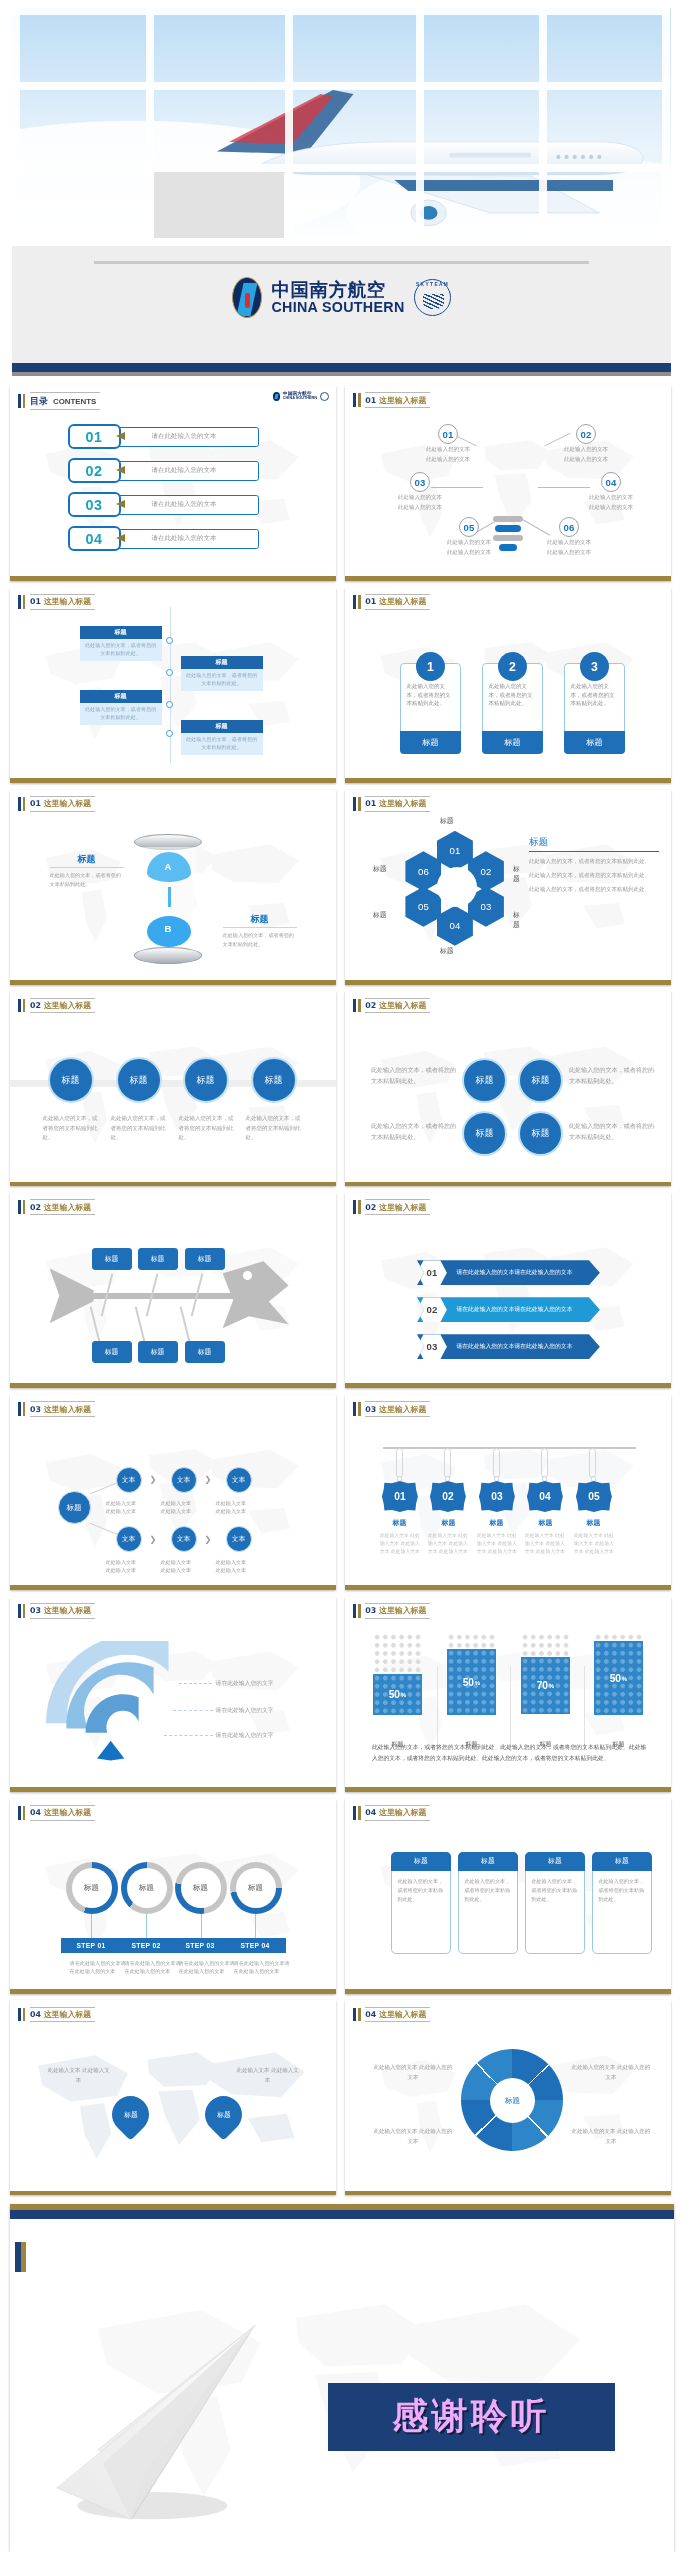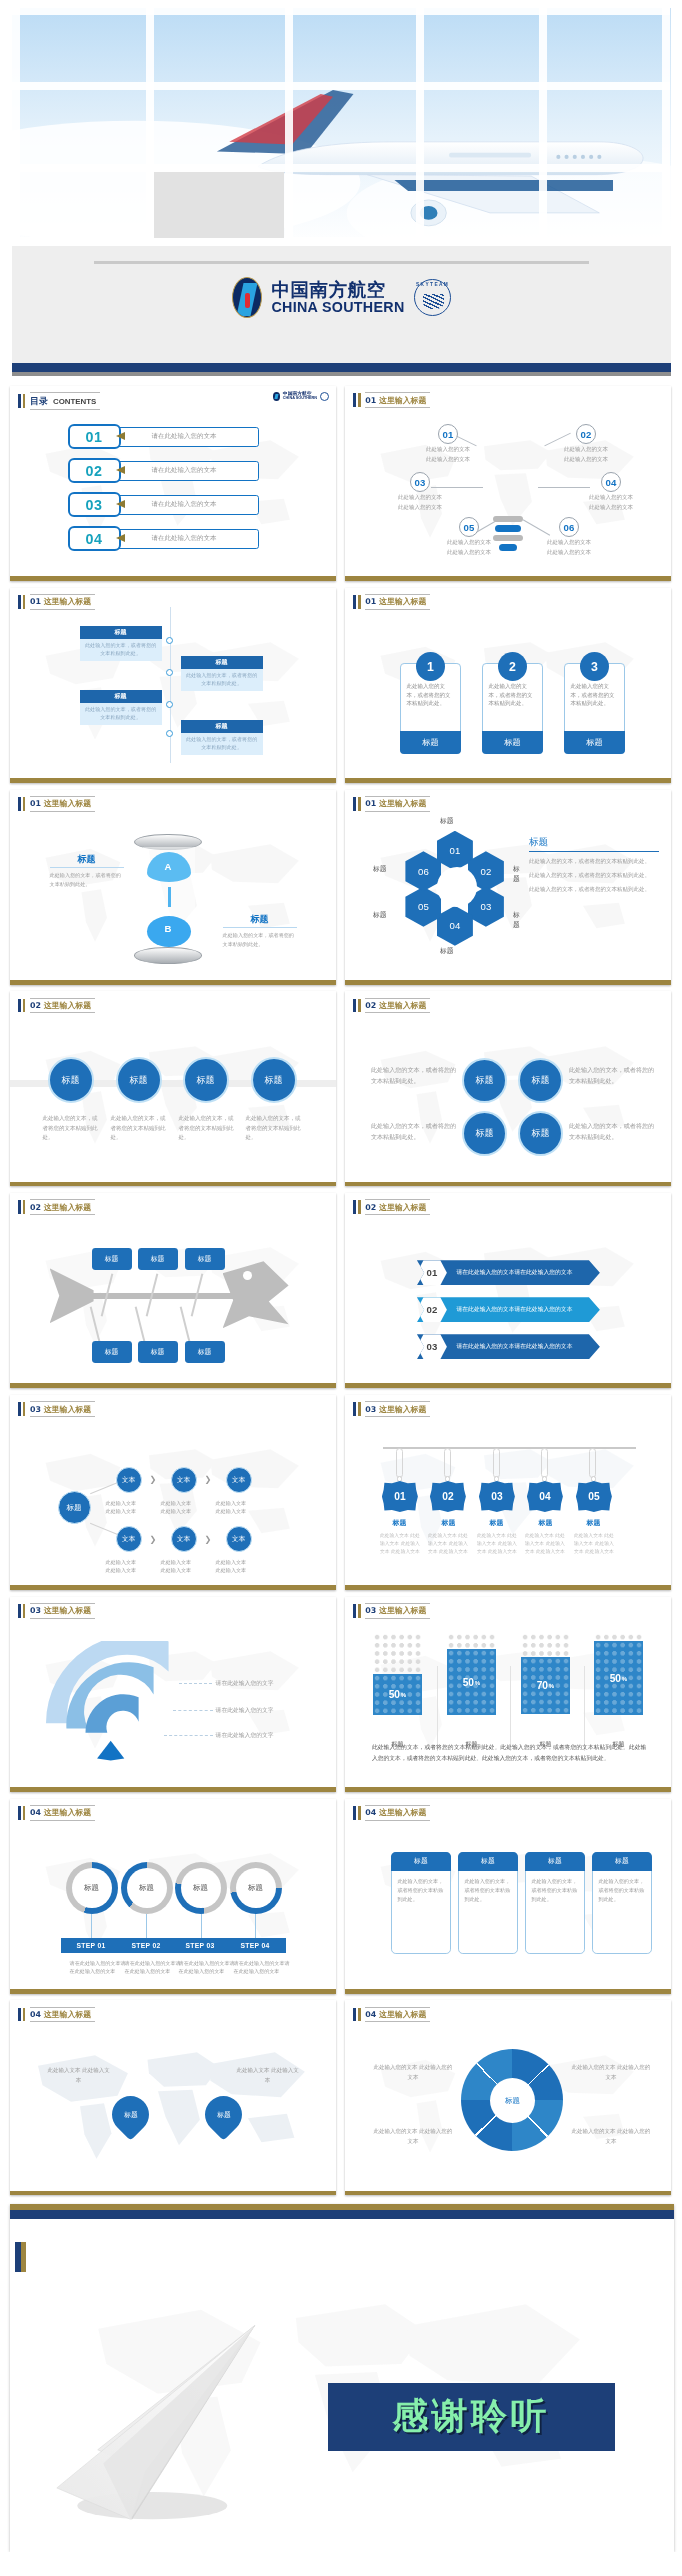--- a/index.html
+++ b/index.html
@@ -292,21 +292,21 @@
   .closing{position:relative;width:664px;height:348px;margin:8.2px auto 0;background:#fff;
     box-shadow:0 0.7px 2.7px rgba(0,0,0,.3);overflow:hidden;}
   .closing-topbar{position:absolute;left:0;right:0;top:0;height:6.1px;background:#9d8540;}
   .closing-topbar2{position:absolute;left:0;right:0;top:6.1px;height:9px;background:#1d3f78;}
   .closing-mark{position:absolute;left:5.5px;top:38px;display:flex;}
   .closing-mark i{display:block;width:6.1px;height:30px;background:#1d3f78;}
   .closing-mark i+i{background:#9d8540;width:4.8px;}
   .paper-plane{position:absolute;left:40px;top:116px;width:225px;height:205px;}
   .thanks-box{position:absolute;left:318px;top:179px;width:287px;height:68px;background:#1d3f78;
     display:flex;align-items:center;justify-content:center;}
-  .thanks-box span{color:#86efac;font-size:36px;font-weight:bold;letter-spacing:3.4px;
+  .thanks-box span{color:#f0abfc;font-size:36px;font-weight:bold;letter-spacing:3.4px;
     text-shadow:2px 2px 0 rgba(0,0,0,.45);}
 </style>
 </head>
 <body>
 
 <div class="deck">
 
   <section class="cover">
     <div class="cover-photo">
       <svg class="plane-art" viewBox="0 0 964 348" preserveAspectRatio="none">

